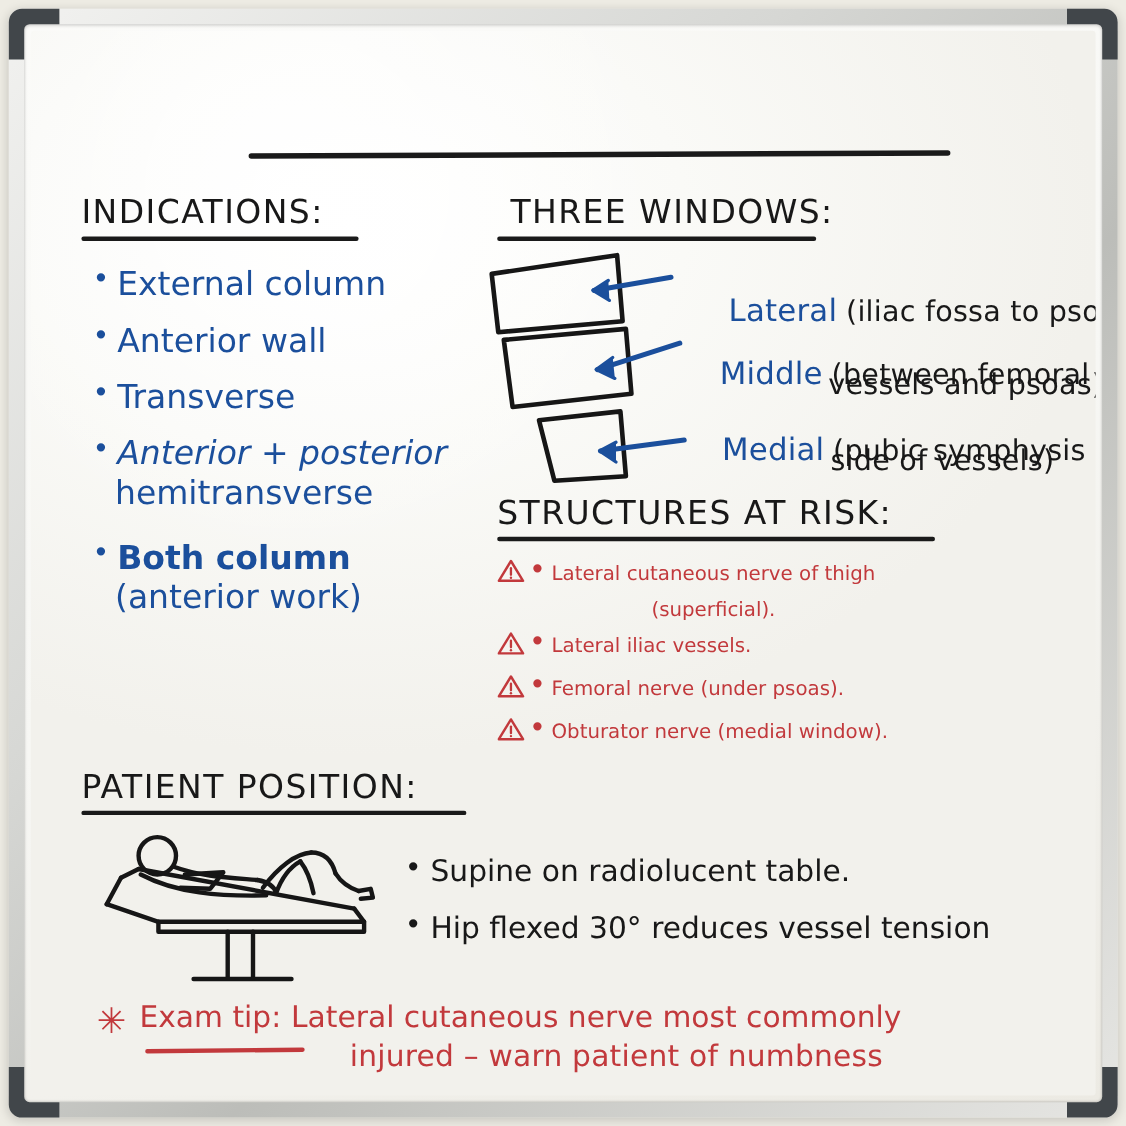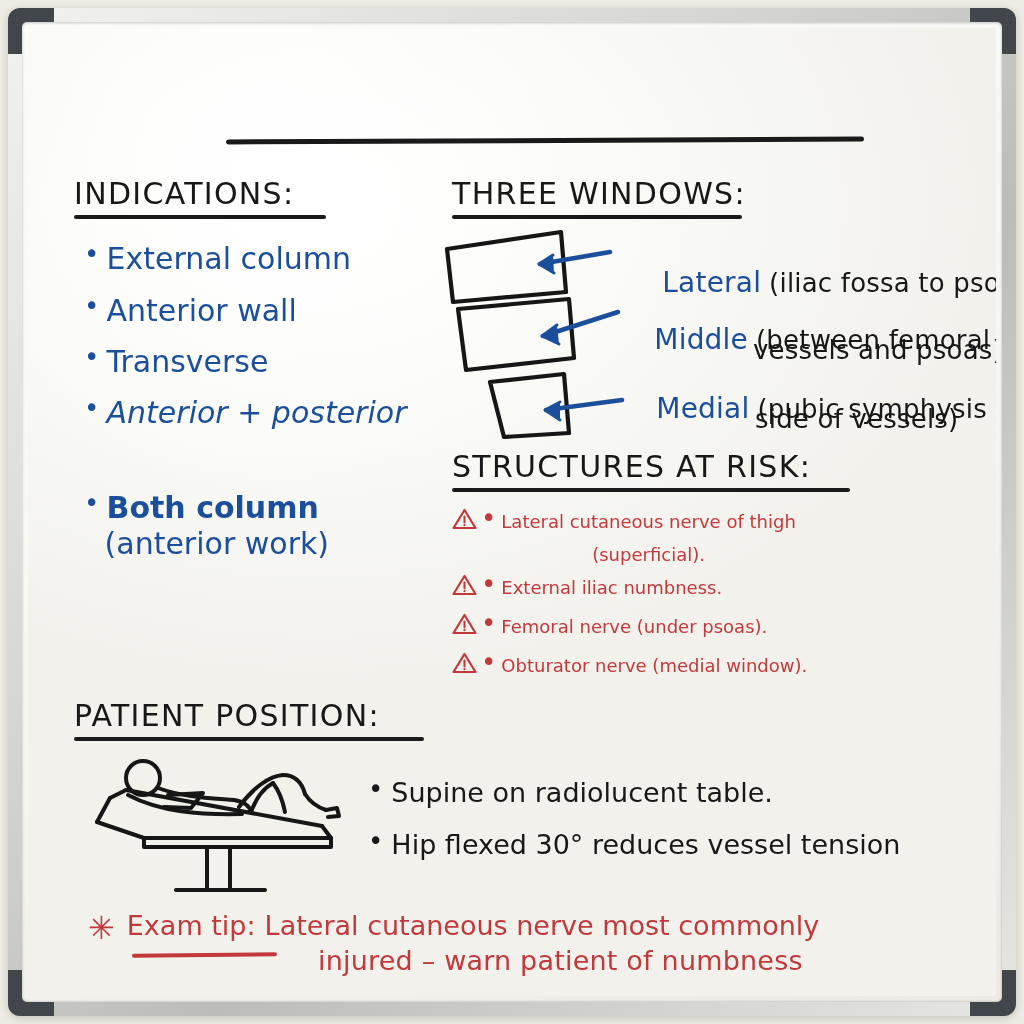--- a/index.html
+++ b/index.html
@@ -189,32 +189,33 @@
 
       <div class="bullet-row" style="left:56px; top:316px;">
         <span class="hand blu bdot" style="position:relative;">•</span>
         <span class="blu t-ind">Transverse</span>
       </div>
 
       <div class="bullet-row" style="left:56px; top:367px;">
         <span class="hand blu bdot" style="position:relative;">•</span>
         <span style="display:block;">
           <span class="blu t-ind" style="display:block;font-style:italic;">Anterior + posterior</span>
+          <span class="blu t-ind" style="display:block; margin-left:-2px;">hemitransverse</span>
         </span>
       </div>
 
       <div class="bullet-row" style="left:56px; top:462px;">
         <span class="hand blu bdot" style="position:relative;">•</span>
         <span style="display:block;">
           <span class="blu t-ind" style="display:block;font-weight:bold;">Both column</span>
           <span class="blu t-ind" style="display:block; margin-left:-2px;">(anterior work)</span>
         </span>
       </div>
 
-      <div class="hand sec-head" style="left:424px; top:148px;text-align:right;">THREE WINDOWS:</div>
+      <div class="hand sec-head" style="left:436px; top:148px;text-align:right;">THREE WINDOWS:</div>
       <div class="sec-rule" style="left:424px; top:187px; width:290px;"></div>
 
       <div style="position:absolute; left:414px; top:196px; width:330px; height:220px;">
         <svg width="330" height="220" viewBox="0 0 330 220">
           <g fill="none" stroke="#161616" stroke-width="4.2" stroke-linecap="round" stroke-linejoin="round">
 
             <path d="M5,25 L119,8 L124,68 L11,78 Z"></path>
 
             <path d="M16,85 L127,75 L132,134 L24,146 Z"></path>
 
@@ -268,21 +269,21 @@
 
       <div class="bullet-row" style="left:424px; top:543px;">
         <span class="warn">
           <svg width="25" height="22" viewBox="0 0 25 22">
             <path d="M12.5,2 L23.5,20 L1.5,20 Z" fill="none" stroke="#c2393c" stroke-width="2.2" stroke-linejoin="round"></path>
             <path d="M12.5,8.5 L12.5,14.5" stroke="#c2393c" stroke-width="2.1" stroke-linecap="round"></path>
             <circle cx="12.5" cy="17.2" r="1.1" fill="#c2393c"></circle>
           </svg>
         </span>
         <span class="red bdot" style="margin-right:5px; margin-left:2px;">•</span>
-        <span class="red t-risk">External iliac numbness.</span>
+        <span class="red t-risk">Lateral iliac vessels.</span>
       </div>
 
       <div class="bullet-row" style="left:424px; top:582px;">
         <span class="warn">
           <svg width="25" height="22" viewBox="0 0 25 22">
             <path d="M12.5,2 L23.5,20 L1.5,20 Z" fill="none" stroke="#c2393c" stroke-width="2.2" stroke-linejoin="round"></path>
             <path d="M12.5,8.5 L12.5,14.5" stroke="#c2393c" stroke-width="2.1" stroke-linecap="round"></path>
             <circle cx="12.5" cy="17.2" r="1.1" fill="#c2393c"></circle>
           </svg>
         </span>

